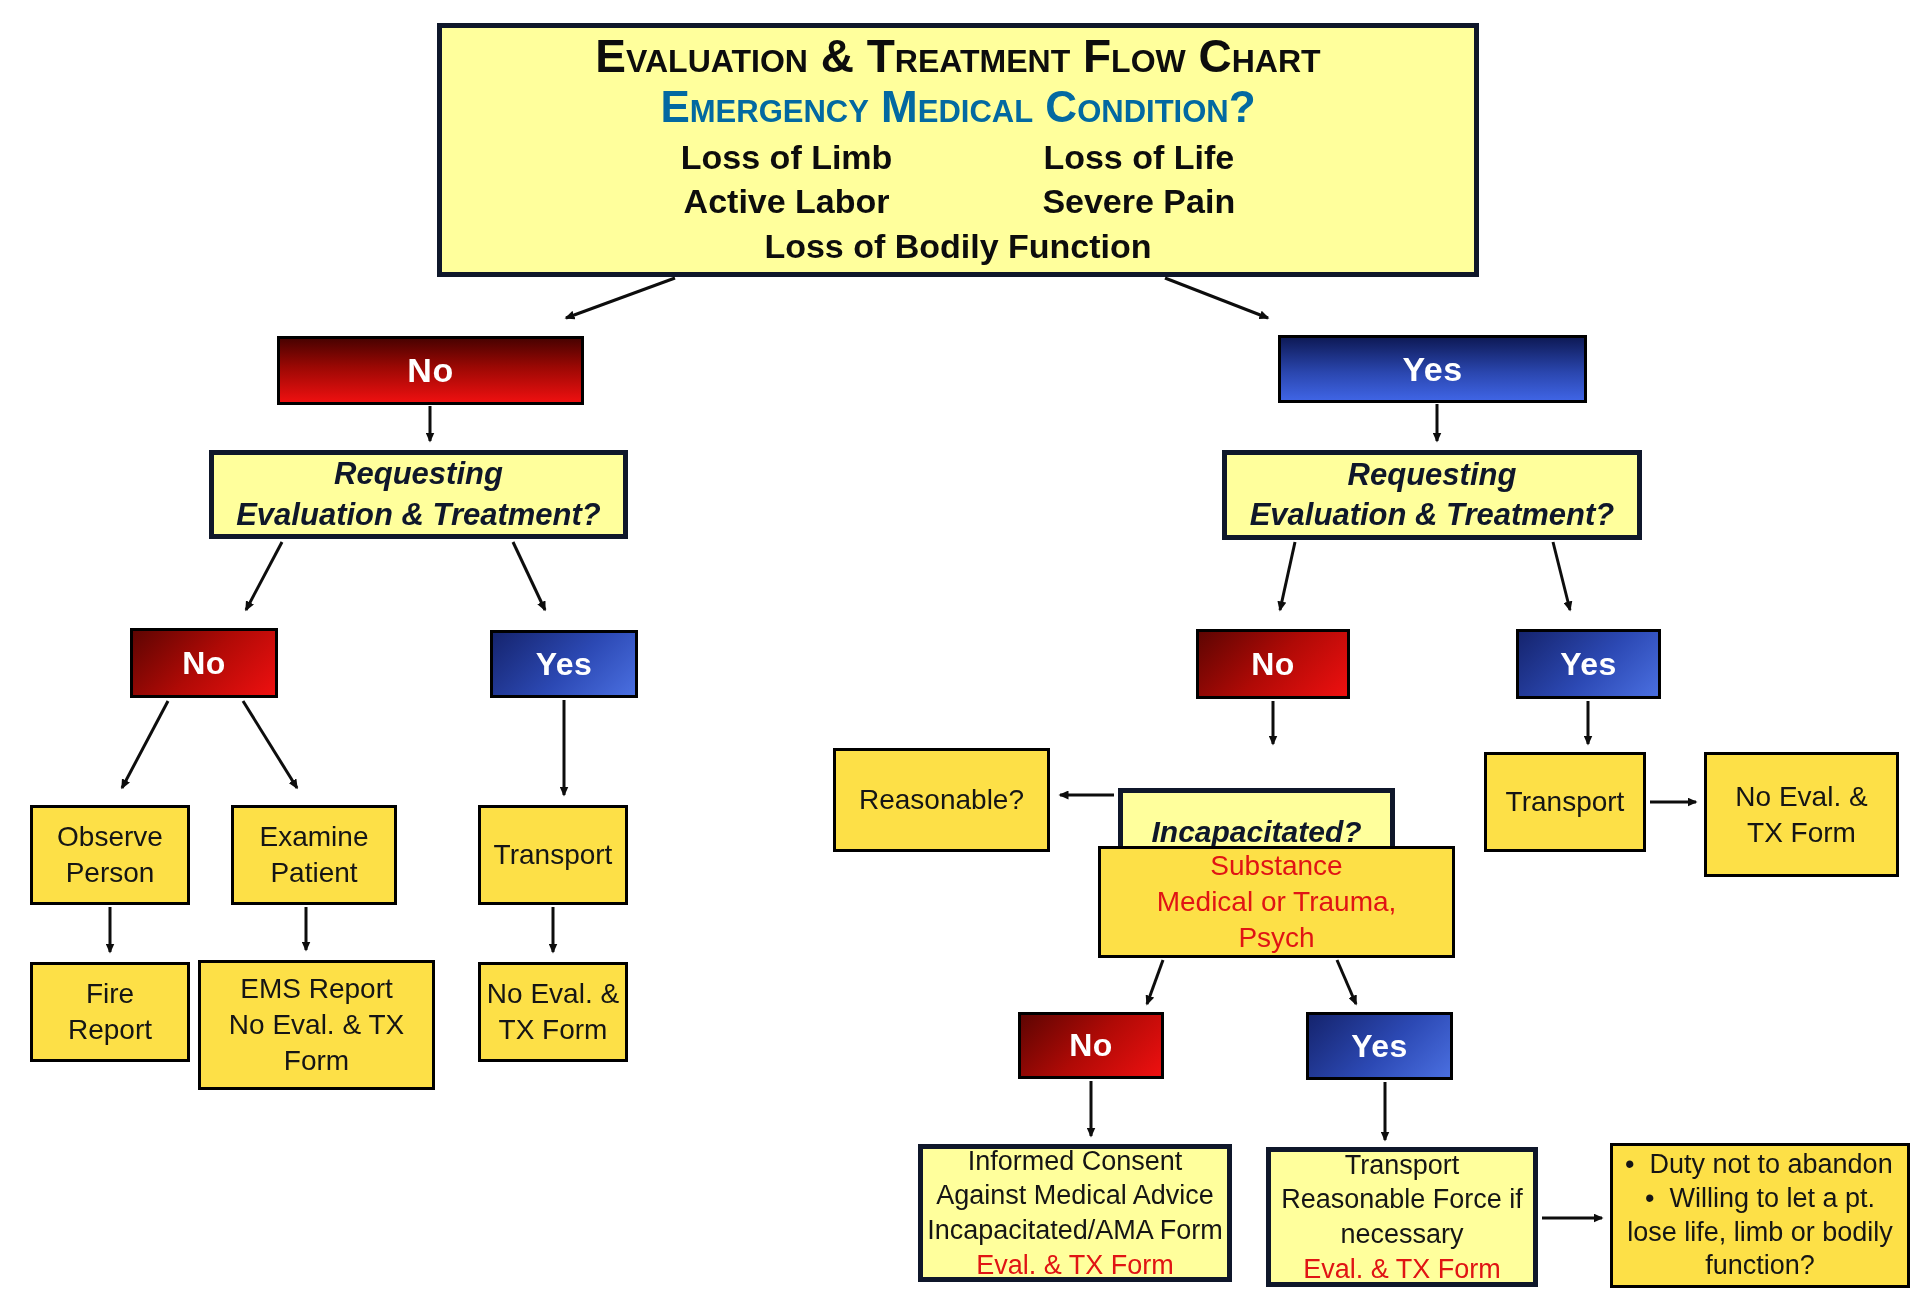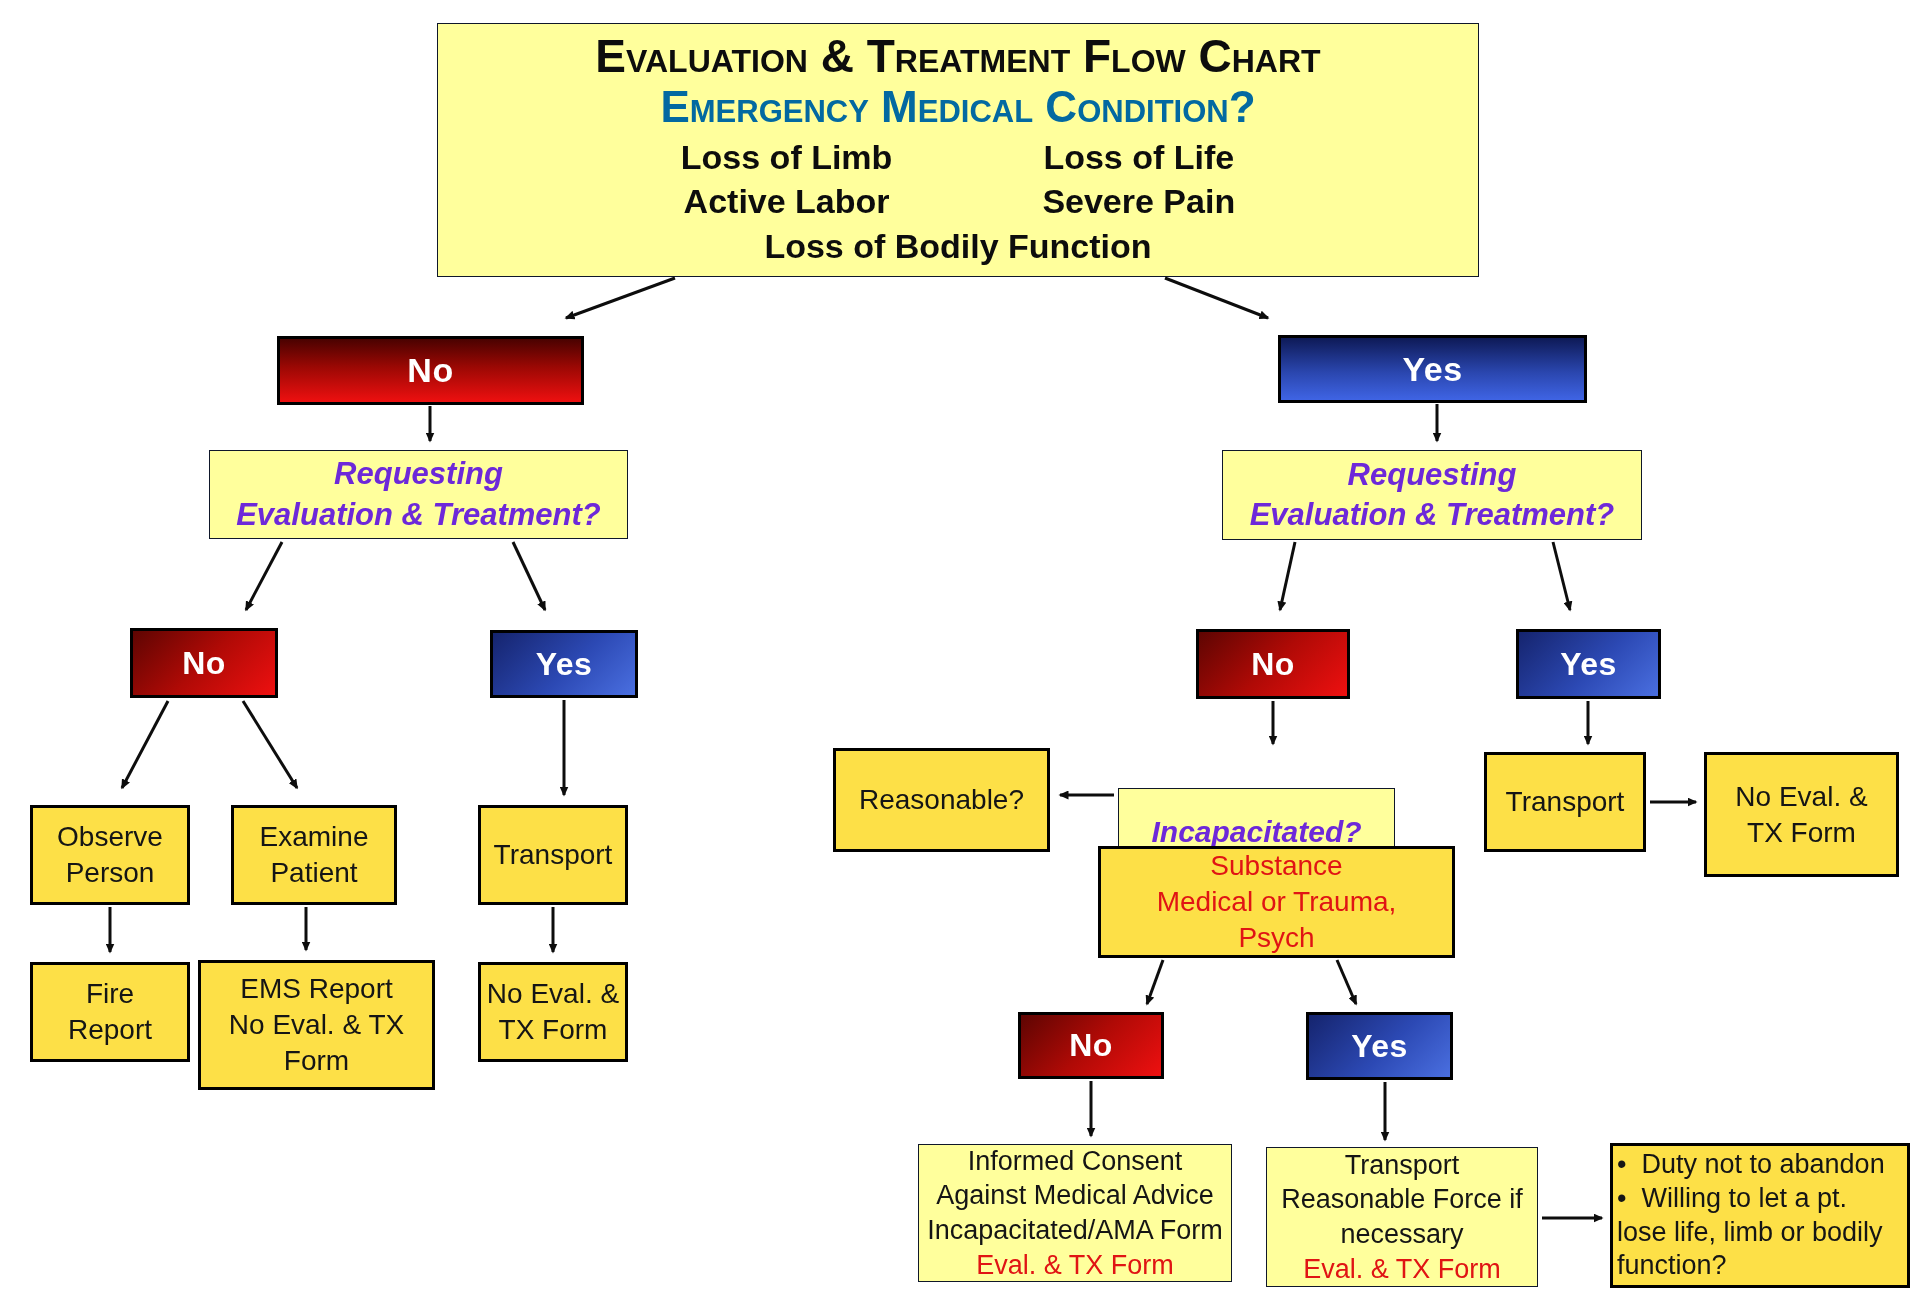--- a/index.html
+++ b/index.html
@@ -2,37 +2,37 @@
 <html><head>
 <meta charset="utf-8">
 <style>
   html,body{margin:0;padding:0;background:#ffffff;}
   .stage{
     position:relative;width:1920px;height:1294px;background:#ffffff;
     font-family:"Liberation Sans","DejaVu Sans",sans-serif;overflow:hidden;
   }
   .box{position:absolute;box-sizing:border-box;display:flex;flex-direction:column;
        align-items:center;justify-content:center;text-align:center;}
-  .yellow{background:#FFFF9C;border:1px solid #0f172a;}
+  .yellow{background:#FFFF9C;border:5px solid #0f172a;}
   .white{background:#fde047;border:3px solid #000;}
   .grad-red-v{background:linear-gradient(180deg,#4a0200 0%,#9c0804 45%,#ee1010 100%);border:3px solid #000;}
   .grad-red-d{background:linear-gradient(135deg,#5e0502 0%,#b00a06 50%,#ee1010 100%);border:3px solid #000;}
   .grad-blue-v{background:linear-gradient(180deg,#0e1a57 0%,#2a46ae 55%,#3f64e4 100%);border:3px solid #000;}
   .grad-blue-d{background:linear-gradient(135deg,#15246e 0%,#2c49b4 55%,#4a6fe0 100%);border:3px solid #000;}
   .decision-label{color:#ffffff;font-weight:bold;font-size:34px;letter-spacing:.5px;}
   .title-head{font-variant:small-caps;font-weight:bold;color:#0d0d0d;font-size:46px;line-height:1.08;}
   .title-sub{font-variant:small-caps;font-weight:bold;color:#0369a1;font-size:44px;line-height:1.12;}
   .title-item{font-weight:bold;color:#0d0d0d;font-size:34px;line-height:1.3;}
   .title-cols{display:flex;justify-content:flex-end;gap:150px;margin-top:4px;}
   .title-col{display:flex;flex-direction:column;}
-  .blue-q{color:#6d28d9;font-weight:bold;font-style:italic;font-size:31px;line-height:1.3;}
+  .blue-q{color:#0f172a;font-weight:bold;font-style:italic;font-size:31px;line-height:1.3;}
   .plain{color:#151515;font-size:28px;line-height:1.28;}
   .red-strong{color:#e01414;font-weight:normal;font-size:28px;line-height:1.28;}
   .line{display:block;}
-  .duty-box{align-items:flex-start;justify-content:center;text-align:left;padding:6px 4px;}
+  .duty-box{align-items:flex-start;justify-content:center;text-align:center;padding:6px 12px;}
   .bullet-line{color:#151515;font-size:27px;line-height:1.25;}
   .bullet-line::before{content:"\2022\00a0\00a0";}
   svg.arrows{position:absolute;left:0;top:0;pointer-events:none;}
 </style>
 </head>
 <body>
 
 <div class="stage">
 
   <div class="box yellow" style="left:437px;top:23px;width:1042px;height:254px;">

